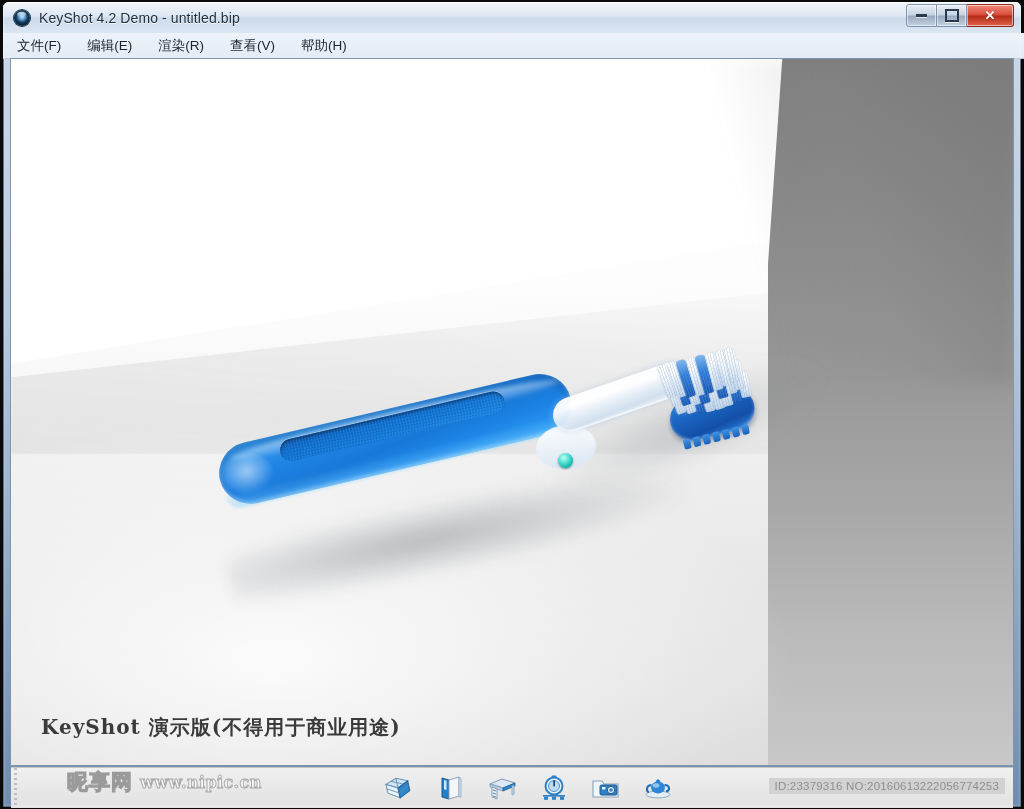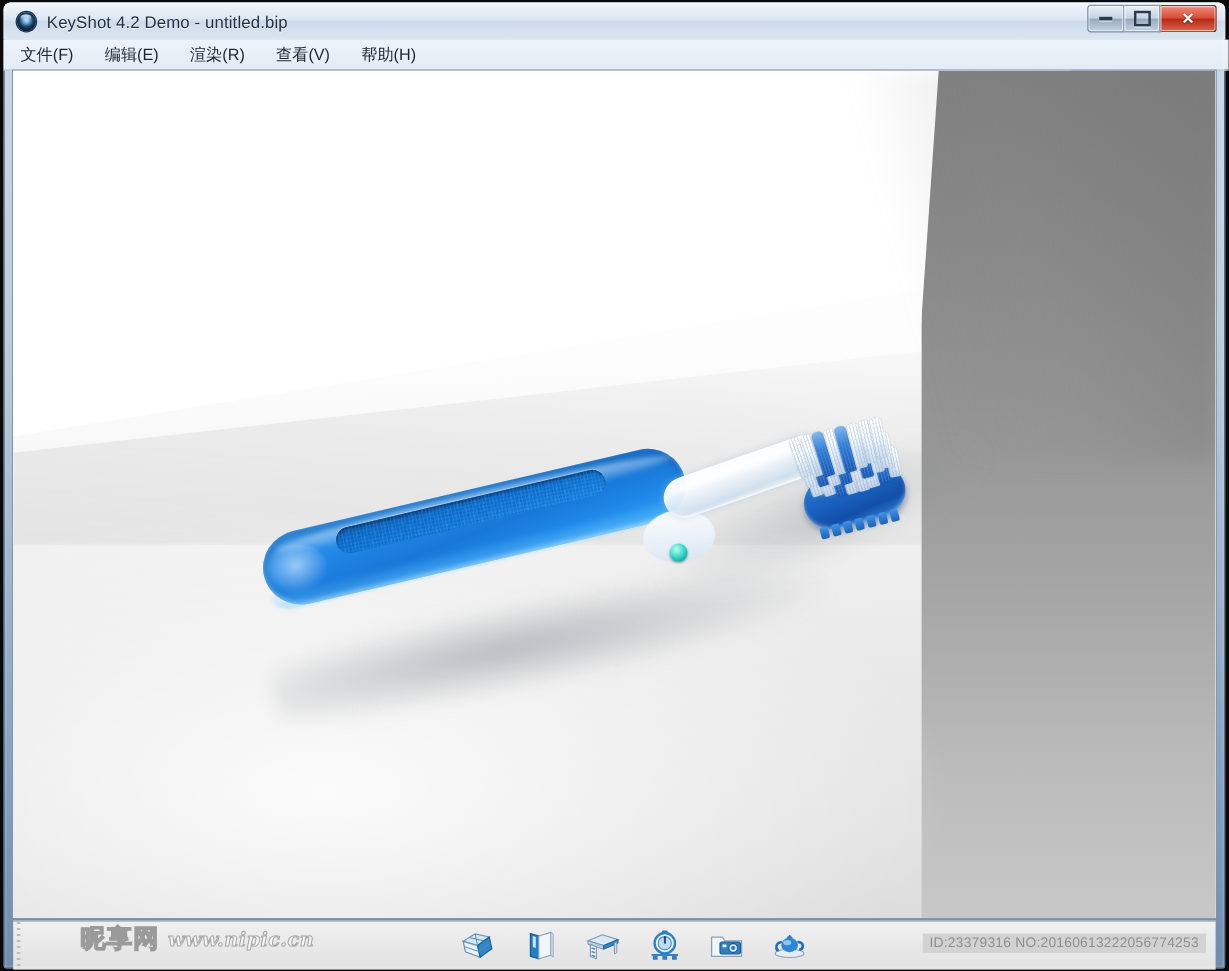--- a/index.html
+++ b/index.html
@@ -326,21 +326,21 @@
     display:flex; align-items:center; gap:7px;
   }
   .nipic-logo{
     font-family:"DejaVu Sans","Liberation Sans",sans-serif;
     font-size:21px; font-weight:bold; color:#f4f4f4;
     -webkit-text-stroke: 1.2px #9a9a9a;
     letter-spacing:1px; line-height:1;margin-left:48px;
   }
   .nipic-url{
     font-family:"DejaVu Serif","Liberation Serif",serif;
-    font-style:italic; font-weight:bold;
+    font-weight:bold;
     font-size:16px; color:#f6f6f6;
     -webkit-text-stroke:.9px #a8a8a8;
     letter-spacing:.4px;
   }
   .tool-icons{
     position:absolute; left:372px; top:3px;
     display:flex; align-items:center; gap:22px; height:34px;
   }
   .ticon{
     width:30px;height:30px; position:relative; cursor:pointer;
@@ -509,20 +509,21 @@
               <div class="foot" style="left: 10px;"></div>
               <div class="foot" style="left: 20px;"></div>
               <div class="foot" style="left: 30px;"></div>
               <div class="foot" style="left: 40px;"></div>
               <div class="foot" style="left: 50px;"></div>
               <div class="foot" style="left: 60px;"></div>
             </div>
         </div>
       </div>
 
+      <div class="demo-text">KeyShot 演示版(不得用于商业用途)</div>
     </div>
 
     <div class="statusbar">
       <div class="dots"></div>
 
       <div class="nipic">
         <span class="nipic-logo">昵享网</span>
         <span class="nipic-url">www.nipic.cn</span>
       </div>
 

